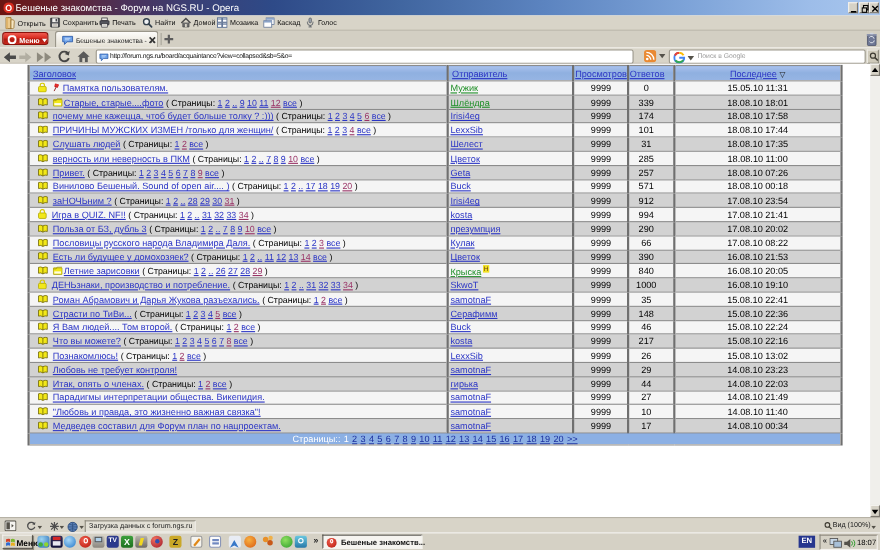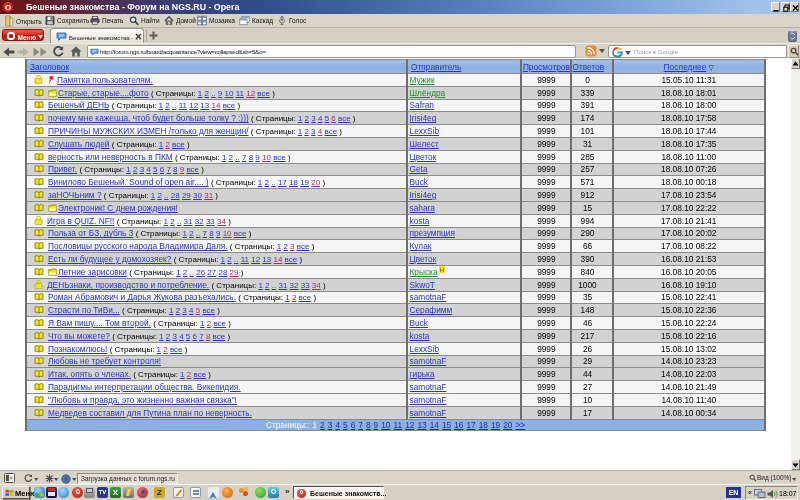--- a/index.html
+++ b/index.html
@@ -2,21 +2,21 @@
 <html><head>
 <meta charset="utf-8">
 <style>
 *{margin:0;padding:0;box-sizing:border-box;}
 html,body{width:800px;height:500px;overflow:hidden;}
 body{font-family:"Liberation Sans",sans-serif;position:relative;background:#fff;}
 .abs{position:absolute;}
 
 #titlebar{left:0;top:0;width:800px;height:14px;
  background:linear-gradient(90deg,#6b1512 0%,#64202c 6%,#4c3158 14%,#3a4076 22%,#2e4a88 31%,#40659f 45%,#5c84c0 62%,#7da3d8 78%,#9dbde9 92%,#a8c6ee 100%);}
-#titletext{left:14px;top:2px;font-size:8.8px;font-weight:bold;color:#fff;margin-left:12px;}
+#titletext{left:14px;top:2px;font-size:8.8px;font-weight:normal;color:#fff;}
 .winbtn{top:2px;width:9px;height:10px;background:#d6d2c6;border:1px solid;border-color:#f4f2ee #7c7870 #7c7870 #f4f2ee;padding:0.5px 0 0 0.5px;}
 
 #toolbar{left:0;top:14px;width:800px;height:14px;background:#d8d4c8;border-bottom:1px solid #b6b2a6;}
 .tbtn{position:absolute;top:1px;height:12px;font-size:6.5px;color:#111;line-height:12px;white-space:nowrap;}
 .tbtn svg{vertical-align:-3px;margin-right:2px;}
 
 #tabbar{left:0;top:28px;width:800px;height:15px;background:#d3cfc3;}
 #menubtn{left:2px;top:1px;width:42px;height:12px;border-radius:3px;font-size:6.5px;font-weight:bold;color:#fff;
  background:linear-gradient(#ee5b50 0%,#d92c20 45%,#b01b12 55%,#c5281c 100%);
  border:1px solid #8c120c;line-height:11px;}
@@ -262,30 +262,20 @@
             </svg><svg class="ic" width="9" height="8" viewBox="0 0 9 8" style="margin-right:1px">
               <rect x="0.5" y="1.5" width="8" height="6" rx="0.5" fill="#f2e819" stroke="#9a8f00" stroke-width="0.6"></rect>
               <path d="M0.5 2.5 L3 2.5 L4 0.8 L8.5 0.8" fill="none" stroke="#9a8f00" stroke-width="0.6"></path>
               <rect x="1.4" y="4.7" width="6" height="2" fill="#fffde0"></rect>
             </svg><a class="t">Старые, старые....фото</a> <span class="pg">( Страницы: <a class="bl">1</a> <a class="bl">2</a> <a class="bl">..</a> <a class="bl">9</a> <a class="bl">10</a> <a class="bl">11</a> <a class="v">12</a> <a class="bl">все</a> )</span></td>
           <td class="c2"><a class="gr">Шлёндра</a></td>
           <td class="c3">9999</td>
           <td class="c4">339</td>
           <td class="c5">18.08.10 18:01</td>
         </tr>
-<tr class="w">
-          <td class="c1"><svg class="ic" width="10" height="8" viewBox="0 0 10 8">
-              <path d="M1 1 Q3 0 5 1.4 Q7 0 9 1 L9 6.4 Q7 5.6 5 7 Q3 5.6 1 6.4 Z" fill="#f2e819" stroke="#6b6200" stroke-width="0.7"></path>
-              <path d="M5 1.4 L5 7" stroke="#6b6200" stroke-width="0.7"></path>
-            </svg><a class="t">Бешеный ДЕНЬ</a> <span class="pg">( Страницы: <a class="bl">1</a> <a class="bl">2</a> <a class="bl">..</a> <a class="bl">11</a> <a class="bl">12</a> <a class="bl">13</a> <a class="v">14</a> <a class="bl">все</a> )</span></td>
-          <td class="c2"><a class="bl">Safran</a></td>
-          <td class="c3">9999</td>
-          <td class="c4">391</td>
-          <td class="c5">18.08.10 18:00</td>
-        </tr>
 <tr class="g">
           <td class="c1"><svg class="ic" width="10" height="8" viewBox="0 0 10 8">
               <path d="M1 1 Q3 0 5 1.4 Q7 0 9 1 L9 6.4 Q7 5.6 5 7 Q3 5.6 1 6.4 Z" fill="#f2e819" stroke="#6b6200" stroke-width="0.7"></path>
               <path d="M5 1.4 L5 7" stroke="#6b6200" stroke-width="0.7"></path>
             </svg><a class="t">почему мне кажецца, чтоб будет больше толку ? :)))</a> <span class="pg">( Страницы: <a class="bl">1</a> <a class="bl">2</a> <a class="bl">3</a> <a class="bl">4</a> <a class="bl">5</a> <a class="v">6</a> <a class="bl">все</a> )</span></td>
           <td class="c2"><a class="bl">Irisi4eg</a></td>
           <td class="c3">9999</td>
           <td class="c4">174</td>
           <td class="c5">18.08.10 17:58</td>
         </tr>
@@ -341,34 +331,20 @@
         </tr>
 <tr class="g">
           <td class="c1"><svg class="ic" width="10" height="8" viewBox="0 0 10 8">
               <path d="M1 1 Q3 0 5 1.4 Q7 0 9 1 L9 6.4 Q7 5.6 5 7 Q3 5.6 1 6.4 Z" fill="#f2e819" stroke="#6b6200" stroke-width="0.7"></path>
               <path d="M5 1.4 L5 7" stroke="#6b6200" stroke-width="0.7"></path>
             </svg><a class="t">заНОЧЬним ?</a> <span class="pg">( Страницы: <a class="bl">1</a> <a class="bl">2</a> <a class="bl">..</a> <a class="bl">28</a> <a class="bl">29</a> <a class="bl">30</a> <a class="v">31</a> )</span></td>
           <td class="c2"><a class="bl">Irisi4eg</a></td>
           <td class="c3">9999</td>
           <td class="c4">912</td>
           <td class="c5">17.08.10 23:54</td>
-        </tr>
-<tr class="g">
-          <td class="c1"><svg class="ic" width="10" height="8" viewBox="0 0 10 8">
-              <path d="M1 1 Q3 0 5 1.4 Q7 0 9 1 L9 6.4 Q7 5.6 5 7 Q3 5.6 1 6.4 Z" fill="#f2e819" stroke="#6b6200" stroke-width="0.7"></path>
-              <path d="M5 1.4 L5 7" stroke="#6b6200" stroke-width="0.7"></path>
-            </svg><svg class="ic" width="9" height="8" viewBox="0 0 9 8" style="margin-right:1px">
-              <rect x="0.5" y="1.5" width="8" height="6" rx="0.5" fill="#f2e819" stroke="#9a8f00" stroke-width="0.6"></rect>
-              <path d="M0.5 2.5 L3 2.5 L4 0.8 L8.5 0.8" fill="none" stroke="#9a8f00" stroke-width="0.6"></path>
-              <rect x="1.4" y="4.7" width="6" height="2" fill="#fffde0"></rect>
-            </svg><a class="t">Электроник! С днем рождения!</a></td>
-          <td class="c2"><a class="bl">sahara</a></td>
-          <td class="c3">9999</td>
-          <td class="c4">15</td>
-          <td class="c5">17.08.10 22:22</td>
         </tr>
 <tr class="w">
           <td class="c1"><svg class="ic" width="9" height="9" viewBox="0 0 9 9">
               <rect x="1" y="3.6" width="7" height="5" rx="1" fill="#f2e819" stroke="#b0a500" stroke-width="0.7"></rect>
               <path d="M2.6 3.6 V2.4 A1.9 1.9 0 0 1 6.4 2.4 V3.6" fill="none" stroke="#d6c900" stroke-width="1.1"></path>
             </svg><a class="t">Игра в QUIZ. NF!!</a> <span class="pg">( Страницы: <a class="bl">1</a> <a class="bl">2</a> <a class="bl">..</a> <a class="bl">31</a> <a class="bl">32</a> <a class="bl">33</a> <a class="v">34</a> )</span></td>
           <td class="c2"><a class="bl">kosta</a></td>
           <td class="c3">9999</td>
           <td class="c4">994</td>
           <td class="c5">17.08.10 21:41</td>
@@ -447,21 +423,21 @@
             </svg><a class="t">Страсти по ТиВи...</a> <span class="pg">( Страницы: <a class="bl">1</a> <a class="bl">2</a> <a class="bl">3</a> <a class="bl">4</a> <a class="v">5</a> <a class="bl">все</a> )</span></td>
           <td class="c2"><a class="bl">Серафимм</a></td>
           <td class="c3">9999</td>
           <td class="c4">148</td>
           <td class="c5">15.08.10 22:36</td>
         </tr>
 <tr class="w">
           <td class="c1"><svg class="ic" width="10" height="8" viewBox="0 0 10 8">
               <path d="M1 1 Q3 0 5 1.4 Q7 0 9 1 L9 6.4 Q7 5.6 5 7 Q3 5.6 1 6.4 Z" fill="#f2e819" stroke="#6b6200" stroke-width="0.7"></path>
               <path d="M5 1.4 L5 7" stroke="#6b6200" stroke-width="0.7"></path>
-            </svg><a class="t">Я Вам пишу.... Том второй.</a> <span class="pg">( Страницы: <a class="bl">1</a> <a class="v">2</a> <a class="bl">все</a> )</span></td>
+            </svg><a class="t">Я Вам людей.... Том второй.</a> <span class="pg">( Страницы: <a class="bl">1</a> <a class="v">2</a> <a class="bl">все</a> )</span></td>
           <td class="c2"><a class="bl">Buck</a></td>
           <td class="c3">9999</td>
           <td class="c4">46</td>
           <td class="c5">15.08.10 22:24</td>
         </tr>
 <tr class="g">
           <td class="c1"><svg class="ic" width="10" height="8" viewBox="0 0 10 8">
               <path d="M1 1 Q3 0 5 1.4 Q7 0 9 1 L9 6.4 Q7 5.6 5 7 Q3 5.6 1 6.4 Z" fill="#f2e819" stroke="#6b6200" stroke-width="0.7"></path>
               <path d="M5 1.4 L5 7" stroke="#6b6200" stroke-width="0.7"></path>
             </svg><a class="t">Что вы можете?</a> <span class="pg">( Страницы: <a class="bl">1</a> <a class="bl">2</a> <a class="bl">3</a> <a class="bl">4</a> <a class="bl">5</a> <a class="bl">6</a> <a class="bl">7</a> <a class="v">8</a> <a class="bl">все</a> )</span></td>
@@ -517,21 +493,21 @@
             </svg><a class="t">"Любовь и правда, это жизненно важная связка"!</a></td>
           <td class="c2"><a class="bl">samotnaF</a></td>
           <td class="c3">9999</td>
           <td class="c4">10</td>
           <td class="c5">14.08.10 11:40</td>
         </tr>
 <tr class="g">
           <td class="c1"><svg class="ic" width="10" height="8" viewBox="0 0 10 8">
               <path d="M1 1 Q3 0 5 1.4 Q7 0 9 1 L9 6.4 Q7 5.6 5 7 Q3 5.6 1 6.4 Z" fill="#f2e819" stroke="#6b6200" stroke-width="0.7"></path>
               <path d="M5 1.4 L5 7" stroke="#6b6200" stroke-width="0.7"></path>
-            </svg><a class="t">Медведев составил для Путина план по неверность.</a></td>
+            </svg><a class="t">Медведев составил для Форум план по нацпроектам.</a></td>
           <td class="c2"><a class="bl">samotnaF</a></td>
           <td class="c3">9999</td>
           <td class="c4">17</td>
           <td class="c5">14.08.10 00:34</td>
         </tr>
 <tr class="pager">
           <td colspan="5">Страницы:: 1 <a>2</a> <a>3</a> <a>4</a> <a>5</a> <a>6</a> <a>7</a> <a>8</a> <a>9</a> <a>10</a> <a>11</a> <a>12</a> <a>13</a> <a>14</a> <a>15</a> <a>16</a> <a>17</a> <a>18</a> <a>19</a> <a>20</a> <a>&gt;&gt;</a></td>
         </tr>
  </tbody>
  </table>

